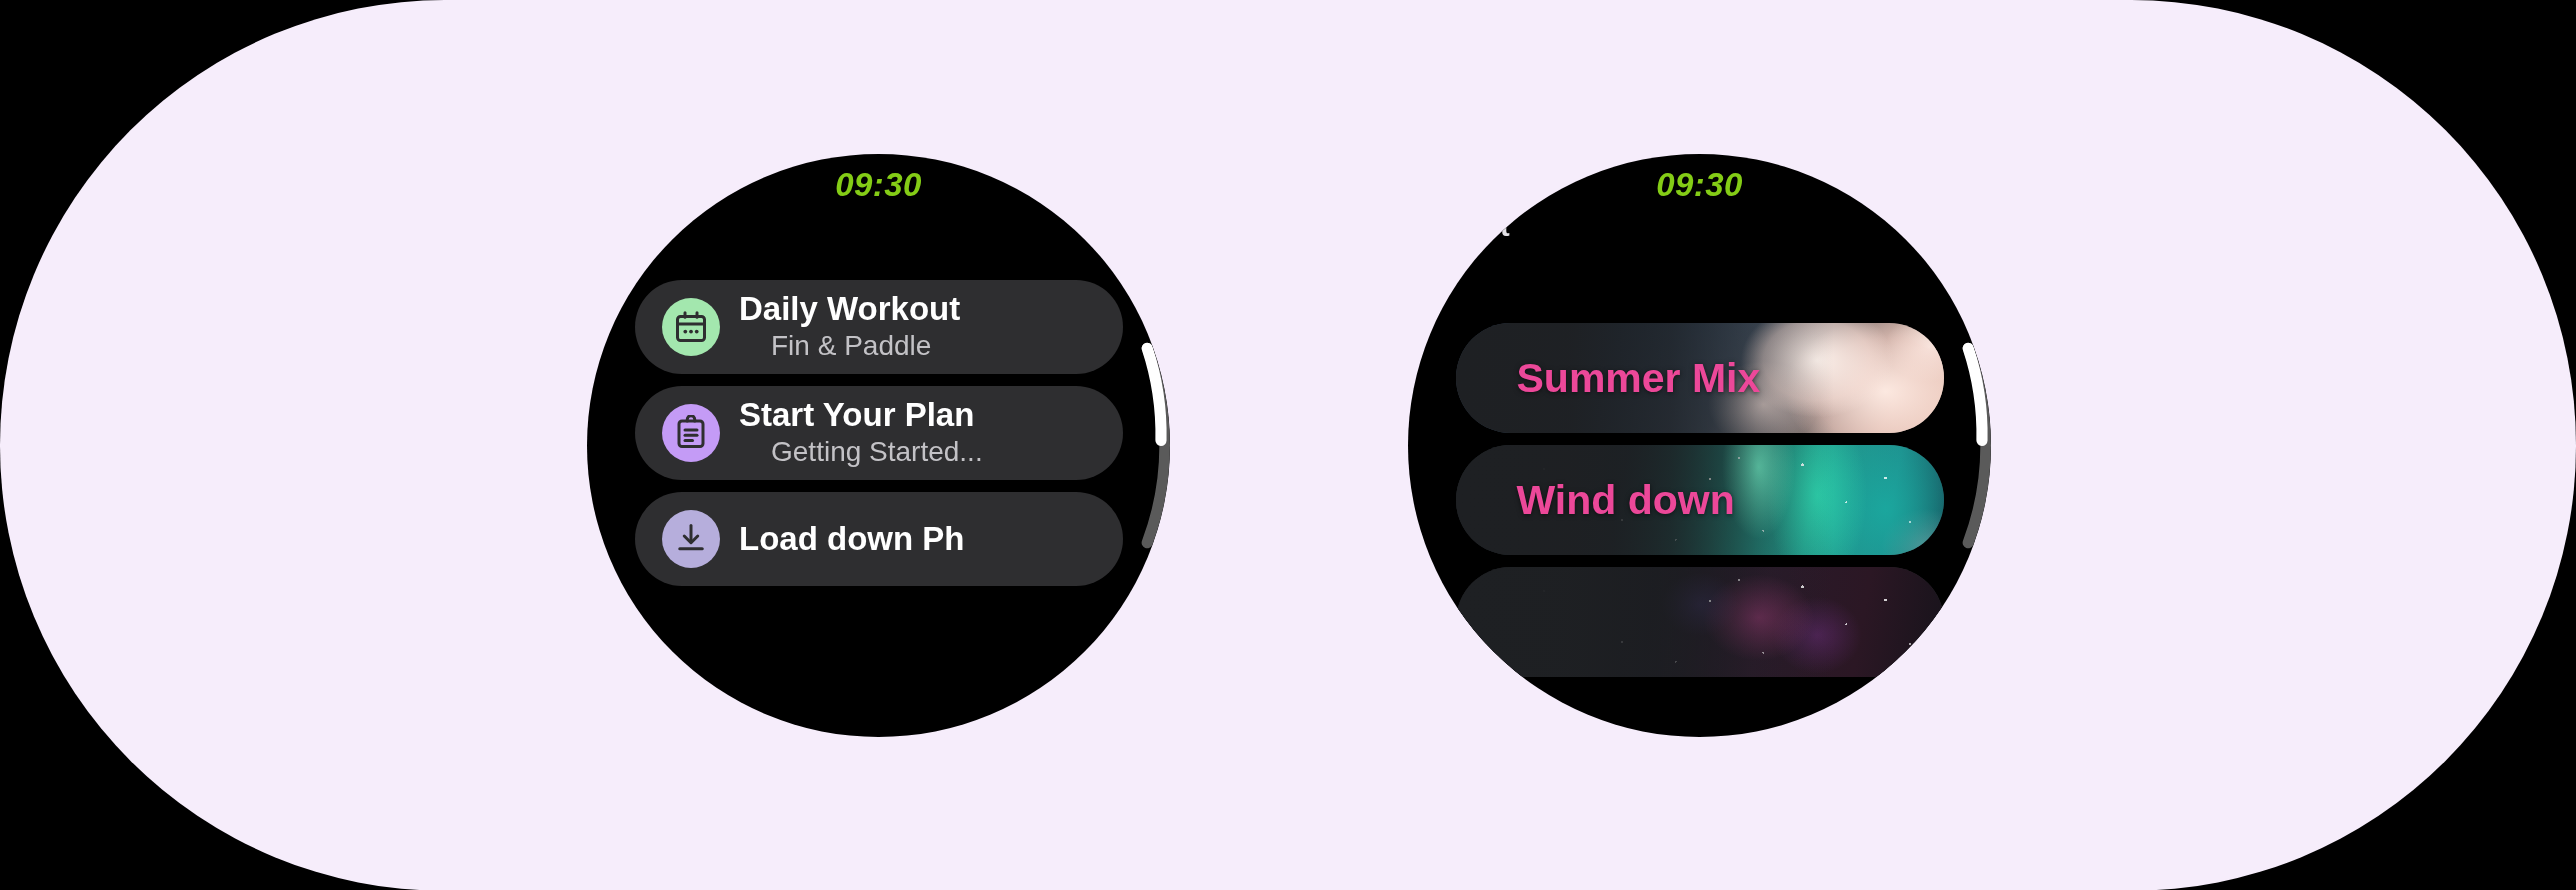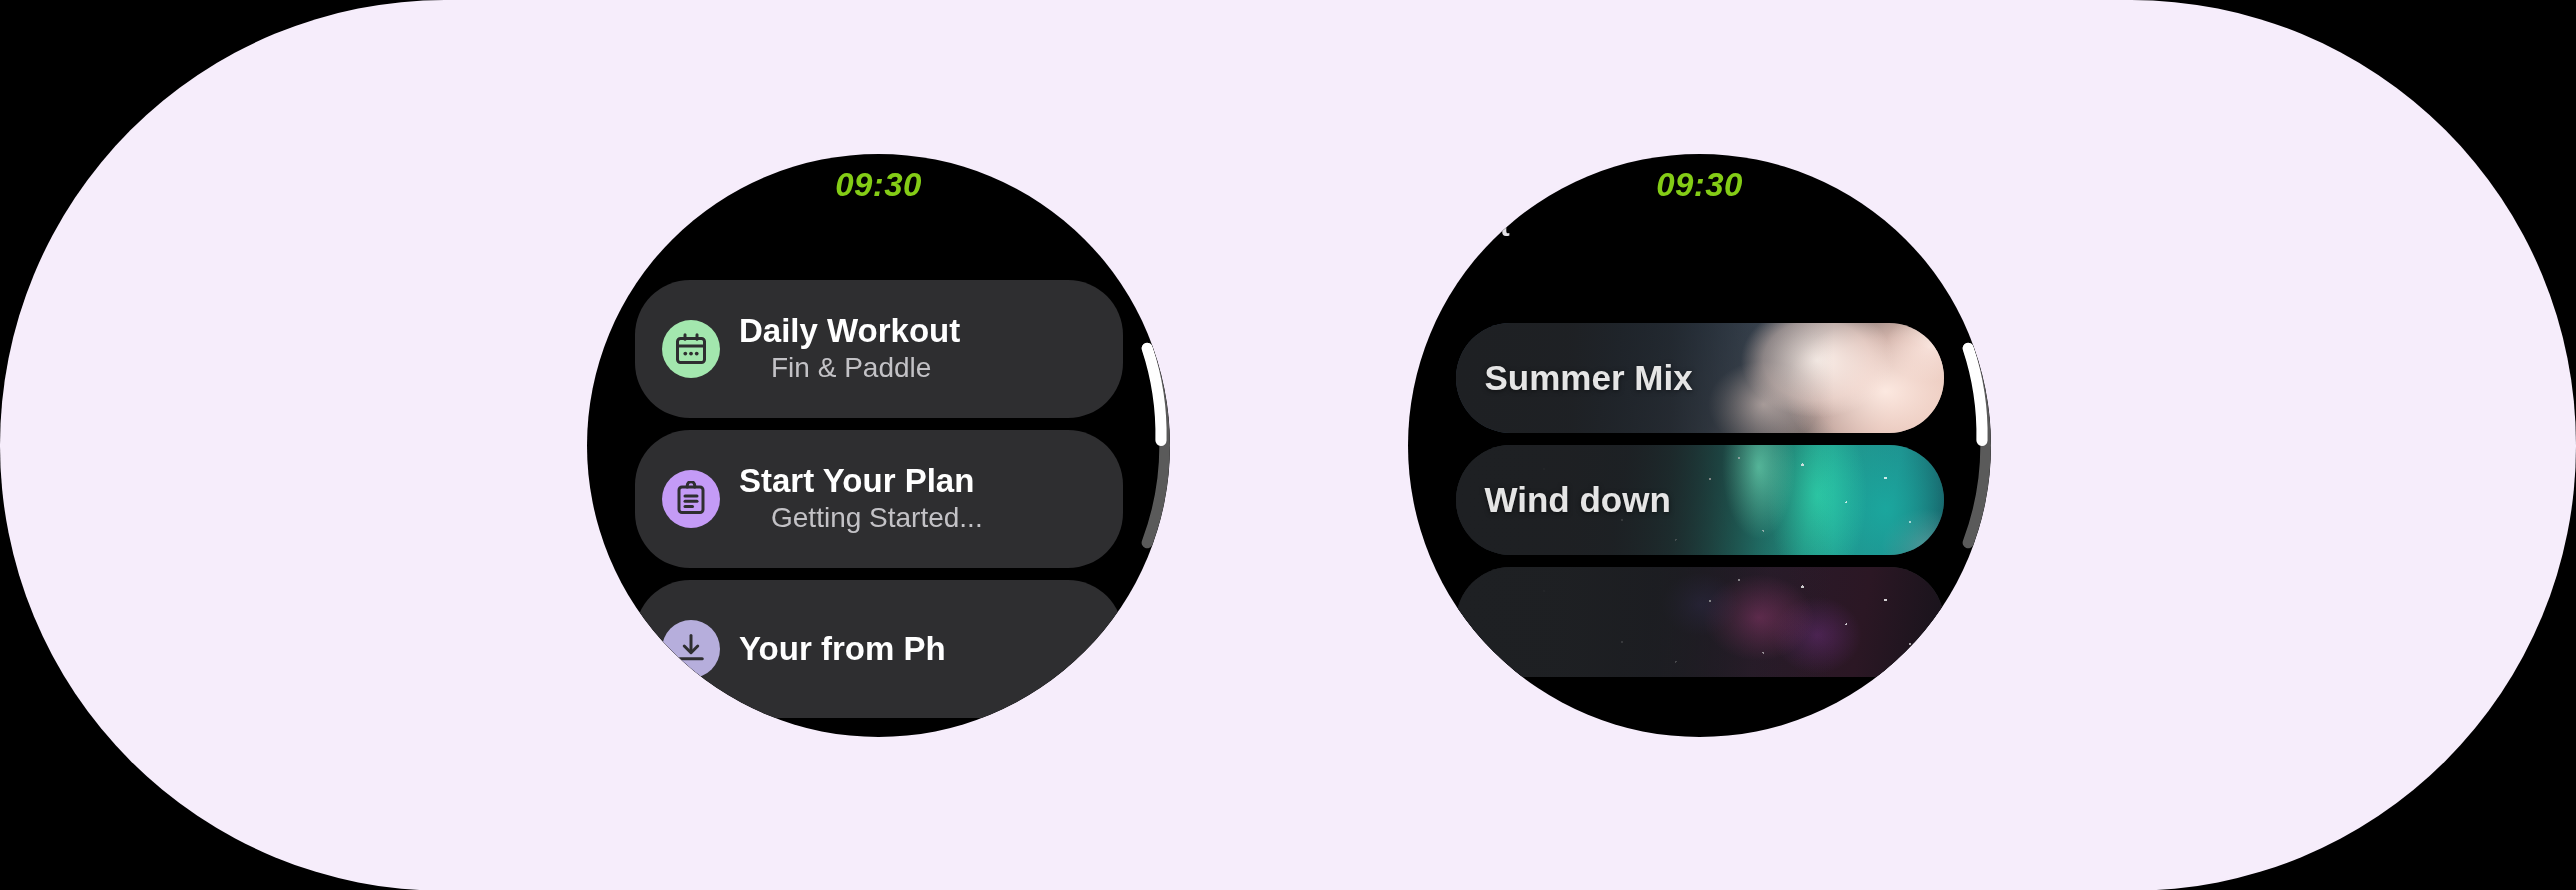--- a/index.html
+++ b/index.html
@@ -86,21 +86,21 @@
     gap: 12px;
     align-items: center;
   }
   #list-left  { top: 126px; }
   #list-right { top: 169px; }
 
   
   .chip {
     position: relative;
     width: 488px;
-    height: 138px;
+    height: 94px;
     background: #2E2E30;
     border-radius: 55px;
     display: flex;
     align-items: center;
     box-sizing: border-box;
     padding-left: 27.5px;
     overflow: hidden;
     flex: none;
   }
   .chip-icon {
@@ -167,26 +167,27 @@
     background: linear-gradient(to right,
                 rgba(30,32,35,1) 0px,
                 rgba(30,32,35,0.97) 112px,
                 rgba(30,32,35,0.72) 215px,
                 rgba(30,32,35,0.25) 301px,
                 rgba(30,32,35,0.0) 378px);
   }
   .media-label {
     position: relative;
     z-index: 3;
-    color: #e5e5e5;
-    font-size: 35px;
+    color: #ec4899;
+    font-size: 41px;
     font-weight: bold;
     padding-left: 29px;
     white-space: nowrap;
     text-shadow: 0 0.9px 5.2px rgba(0,0,0,0.55);
+    margin-left: 32px;
   }
 
   
   .art-clouds {
     background:
       radial-gradient(ellipse 103px 77px at 74% 34%, rgba(255,244,238,0.98) 0%, rgba(250,226,218,0.55) 52%, rgba(250,226,218,0) 74%),
       radial-gradient(ellipse 129px 95px at 88% 62%, rgba(255,236,228,0.95) 0%, rgba(243,208,198,0.5) 55%, rgba(243,208,198,0) 78%),
       radial-gradient(ellipse 77px 60px at 63% 74%, rgba(255,232,224,0.7) 0%, rgba(255,232,224,0) 72%),
       radial-gradient(ellipse 60px 47px at 97% 22%, rgba(255,248,244,0.9) 0%, rgba(255,248,244,0) 74%),
       linear-gradient(115deg, #1b2635 0%, #24394f 32%, #3e4a58 56%, #8a7b78 74%, #d6b4a8 88%, #eccdbe 100%);
@@ -284,21 +285,21 @@
 
         <div class="chip single faded">
           <div class="chip-icon" style="background:#B6AEDC">
             <svg width="36" height="36" viewBox="0 0 24 24" fill="none" stroke="#2E2E30" stroke-width="2" stroke-linecap="round" stroke-linejoin="round">
               <path d="M12 3 v11"></path>
               <path d="M7.5 10 L12 14.5 L16.5 10"></path>
               <path d="M4.5 18.5 h15"></path>
             </svg>
           </div>
           <div class="chip-text">
-            <div class="chip-title">Your from Ph</div>
+            <div class="chip-title">Load down Ph</div>
           </div>
         </div>
 
       </div>
 
       <svg class="scrollbar" viewBox="0 0 678 678">
         <path d="M 651.5 226 A 320 320 0 0 1 651.5 452" stroke="#5A5A5A" stroke-width="13" stroke-linecap="round" fill="none"></path>
         <path d="M 651.5 226 A 320 320 0 0 1 667.5 333" stroke="#FFFFFF" stroke-width="13" stroke-linecap="round" fill="none"></path>
       </svg>
 

